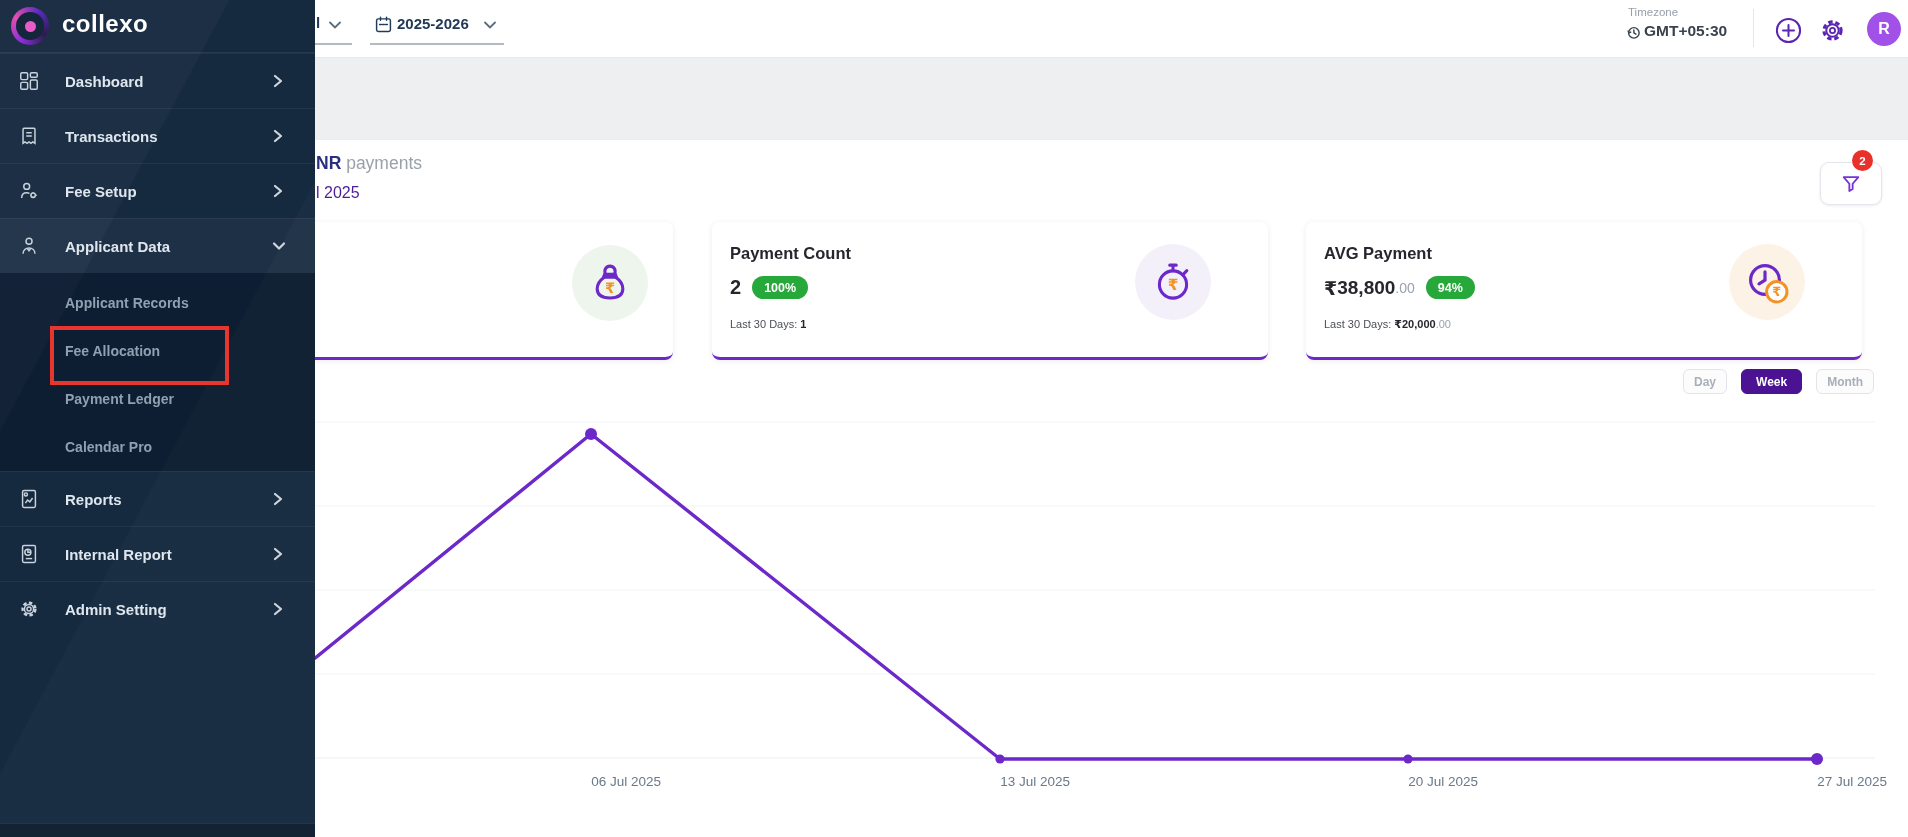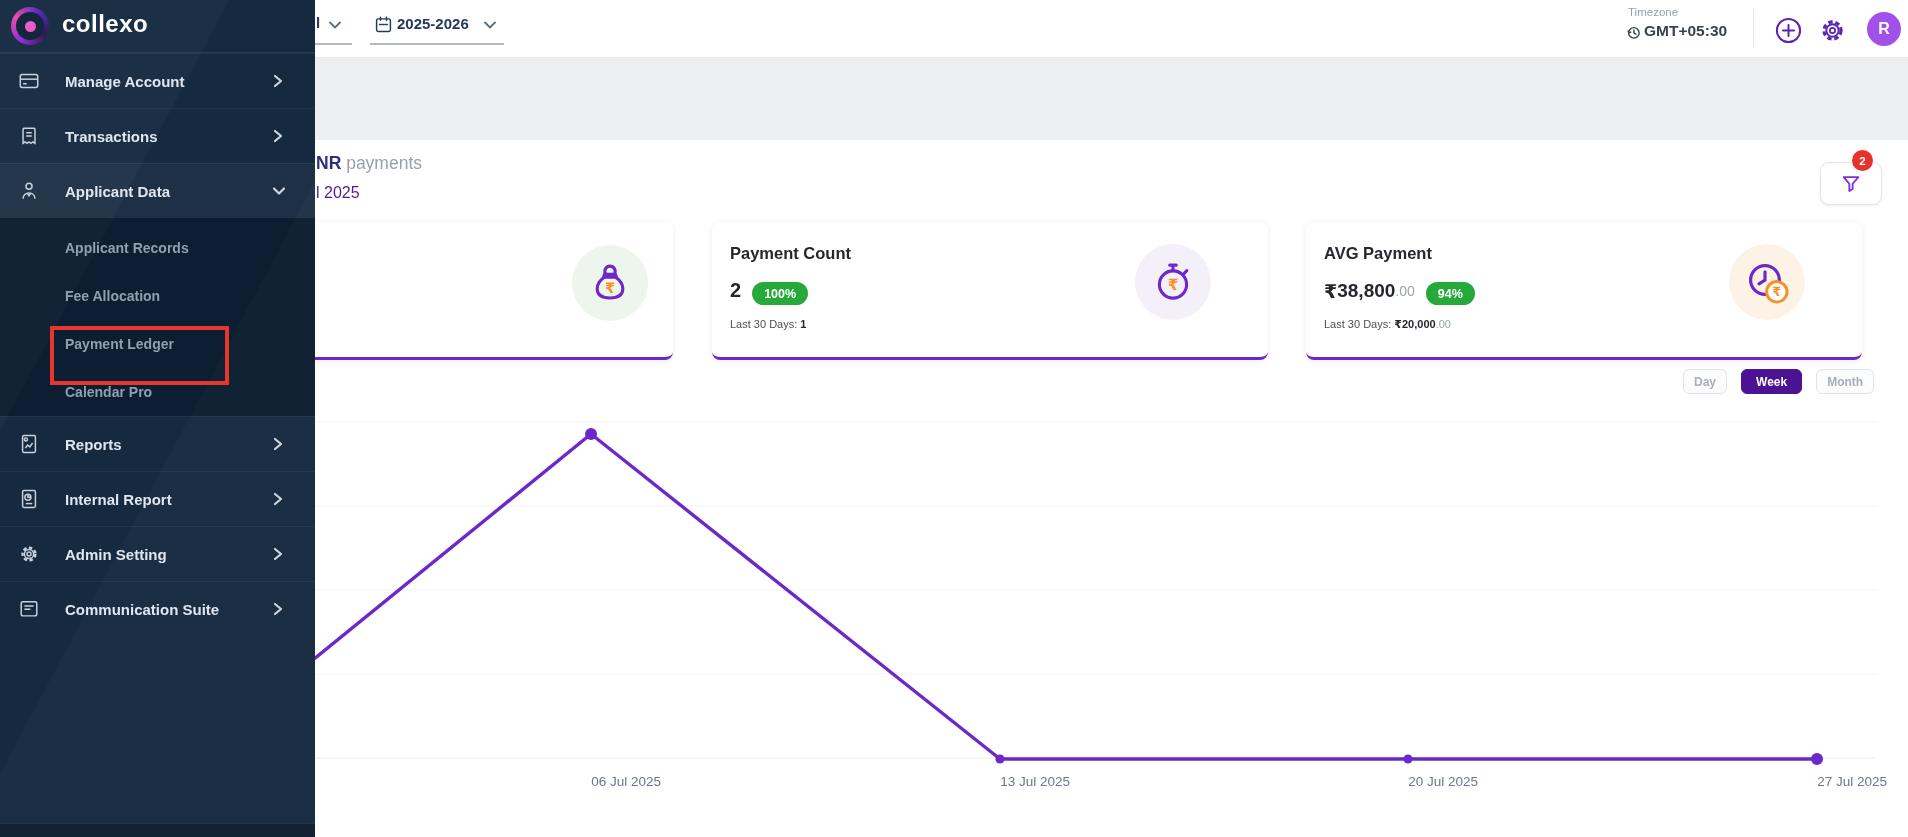--- a/index.html
+++ b/index.html
@@ -24,21 +24,21 @@
   .psub{font-size:16px;font-weight:normal;color:#4c1d95;}
   .filter-btn{position:absolute;left:1505px;top:22px;width:60px;height:41px;background:#fff;border:1px solid #e3e6eb;border-radius:9px;box-shadow:0 1px 3px rgba(20,20,40,.08);display:flex;align-items:center;justify-content:center;cursor:pointer;}
   .filter-badge{position:absolute;left:1537px;top:10px;width:21px;height:21px;border-radius:50%;background:#e8312a;color:#fff;font-size:11.5px;font-weight:bold;display:flex;align-items:center;justify-content:center;}
 
   
   .card{position:absolute;top:82px;height:135px;width:556px;background:#fff;border-radius:8px;box-shadow:0 1px 6px rgba(20,20,60,.08);border-bottom:3px solid #6c28c8;}
   .card-title{position:absolute;left:18px;top:22px;font-size:16.5px;font-weight:bold;color:#26262e;}
   .card-valrow{position:absolute;left:18px;top:54px;display:flex;align-items:center;}
   .card-val{font-size:20px;font-weight:bold;color:#26262e;}
   .card-frac{font-size:14px;color:#9aa3ad;font-weight:normal;}
-  .pill{margin-left:11px;height:23px;padding:0 12px;border-radius:12px;background:#27a83a;color:#fff;font-size:12.5px;font-weight:bold;display:flex;align-items:center;margin-top:6px;}
+  .pill{margin-left:11px;height:23px;padding:0 12px;border-radius:12px;background:#27a83a;color:#fff;font-size:12.5px;font-weight:bold;display:flex;align-items:center;}
   .card-sub{position:absolute;left:18px;top:96px;font-size:11px;color:#4b4f56;}
   .card-sub b{color:#26262e;}
   .icircle{position:absolute;width:76px;height:76px;border-radius:50%;display:flex;align-items:center;justify-content:center;}
   .rupee{font-family:"DejaVu Sans",sans-serif;}
 
   
   .toggle-row{position:absolute;left:1368px;top:229px;display:flex;gap:14px;}
   .tbtn{height:23px;padding:0 10px;border-radius:6px;background:#fcfcfd;border:1px solid #e1e5ea;color:#a7afb9;font-size:12px;font-weight:bold;display:flex;align-items:center;cursor:pointer;}
   .tbtn.active{background:#4c1294;border-color:#4c1294;color:#fff;padding:0 14px;}
   .xlabel{position:absolute;top:634px;width:140px;text-align:right;font-size:13.5px;color:#69798a;}
@@ -206,56 +206,75 @@
   <aside class="sidebar">
     <div class="logo-row">
       <div class="logo-outer">
         <div class="logo-inner">
             <div class="logo-dot"></div>
           </div>
       </div>
       <div class="logo-text">collexo</div>
     </div>
 
-
-    <div class="mitem">
-      <span class="micon">
-          <svg viewBox="0 0 24 24" width="22" height="22">
-            <g fill="none" stroke="#c9d3dd" stroke-width="1.6">
-              <rect x="2.5" y="5" width="19" height="14" rx="2"></rect>
-              <path d="M2.5 10 h19"></path>
-              <path d="M5.5 15 h4"></path>
-            </g>
-          </svg>
-        </span>
-      <span class="mlabel">Manage Account</span>
-      <span class="mchev">
-          <svg width="12" height="14" viewBox="0 0 12 14">
-            <path d="M3 2 l6 5 -6 5" fill="none" stroke="#cfd6de" stroke-width="2.2" stroke-linecap="round" stroke-linejoin="round"></path>
-          </svg>
-        </span>
-    </div>
+    <div class="mitem">
+      <span class="micon">
+          <svg viewBox="0 0 24 24" width="22" height="22">
+            <g fill="none" stroke="#c9d3dd" stroke-width="1.6">
+              <rect x="3" y="3" width="7.5" height="7.5" rx="1.4"></rect>
+              <rect x="13.5" y="3" width="7.5" height="5" rx="1.4"></rect>
+              <rect x="13.5" y="11" width="7.5" height="10" rx="1.4"></rect>
+              <rect x="3" y="13.5" width="7.5" height="7.5" rx="1.4"></rect>
+            </g>
+          </svg>
+        </span>
+      <span class="mlabel">Dashboard</span>
+      <span class="mchev">
+          <svg width="12" height="14" viewBox="0 0 12 14">
+            <path d="M3 2 l6 5 -6 5" fill="none" stroke="#cfd6de" stroke-width="2.2" stroke-linecap="round" stroke-linejoin="round"></path>
+          </svg>
+        </span>
+    </div>
+
 
     <div class="mitem">
       <span class="micon">
           <svg viewBox="0 0 24 24" width="22" height="22">
             <g fill="none" stroke="#c9d3dd" stroke-width="1.6">
               <path d="M6.5 3.5 h11 a1 1 0 0 1 1 1 v15.5 l-2.3-1.6 -2.1 1.6 -2.1-1.6 -2.1 1.6 -2.3-1.6 -2.1 1.6 v-15.5 a1 1 0 0 1 1-1 z"></path>
               <path d="M9 8.5 h6 M9 12 h6"></path>
             </g>
           </svg>
         </span>
       <span class="mlabel">Transactions</span>
       <span class="mchev">
           <svg width="12" height="14" viewBox="0 0 12 14">
             <path d="M3 2 l6 5 -6 5" fill="none" stroke="#cfd6de" stroke-width="2.2" stroke-linecap="round" stroke-linejoin="round"></path>
           </svg>
         </span>
     </div>
 
+    <div class="mitem">
+      <span class="micon">
+          <svg viewBox="0 0 24 24" width="22" height="22">
+            <g fill="none" stroke="#c9d3dd" stroke-width="1.6">
+              <circle cx="9.5" cy="7" r="3.2"></circle>
+              <path d="M4 19.5 c0-3.6 2.5-5.6 5.5-5.6 1.1 0 2.1.3 3 .8"></path>
+              <circle cx="16.5" cy="16.5" r="2.4"></circle>
+              <path d="M16.5 13 v1 M16.5 19 v1 M13.4 16.5 h1 M19.6 16.5 h1"></path>
+            </g>
+          </svg>
+        </span>
+      <span class="mlabel">Fee Setup</span>
+      <span class="mchev">
+          <svg width="12" height="14" viewBox="0 0 12 14">
+            <path d="M3 2 l6 5 -6 5" fill="none" stroke="#cfd6de" stroke-width="2.2" stroke-linecap="round" stroke-linejoin="round"></path>
+          </svg>
+        </span>
+    </div>
 
     <div class="mitem" style="background:rgba(255,255,255,.035);">
       <span class="micon">
           <svg viewBox="0 0 24 24" width="22" height="22">
             <g fill="none" stroke="#c9d3dd" stroke-width="1.6">
               <circle cx="12" cy="6.8" r="3.3"></circle>
               <path d="M5.5 20.5 c0-4.1 3-6.3 6.5-6.3 s6.5 2.2 6.5 6.3"></path>
               <path d="M10 14.6 l2 2.6 2-2.6"></path>
             </g>
           </svg>
@@ -322,33 +341,17 @@
           </svg>
         </span>
       <span class="mlabel">Admin Setting</span>
       <span class="mchev">
           <svg width="12" height="14" viewBox="0 0 12 14">
             <path d="M3 2 l6 5 -6 5" fill="none" stroke="#cfd6de" stroke-width="2.2" stroke-linecap="round" stroke-linejoin="round"></path>
           </svg>
         </span>
     </div>
 
-    <div class="mitem">
-      <span class="micon">
-          <svg viewBox="0 0 24 24" width="22" height="22">
-            <g fill="none" stroke="#c9d3dd" stroke-width="1.6">
-              <rect x="3.5" y="4" width="17" height="15.5" rx="2"></rect>
-              <path d="M7 8.8 h10 M7 12.2 h6.5"></path>
-            </g>
-          </svg>
-        </span>
-      <span class="mlabel">Communication Suite</span>
-      <span class="mchev">
-          <svg width="12" height="14" viewBox="0 0 12 14">
-            <path d="M3 2 l6 5 -6 5" fill="none" stroke="#cfd6de" stroke-width="2.2" stroke-linecap="round" stroke-linejoin="round"></path>
-          </svg>
-        </span>
-    </div>
 
     <div class="redbox"></div>
     <div class="side-bottom"></div>
   </aside>
 </div>
 
 </body></html>

